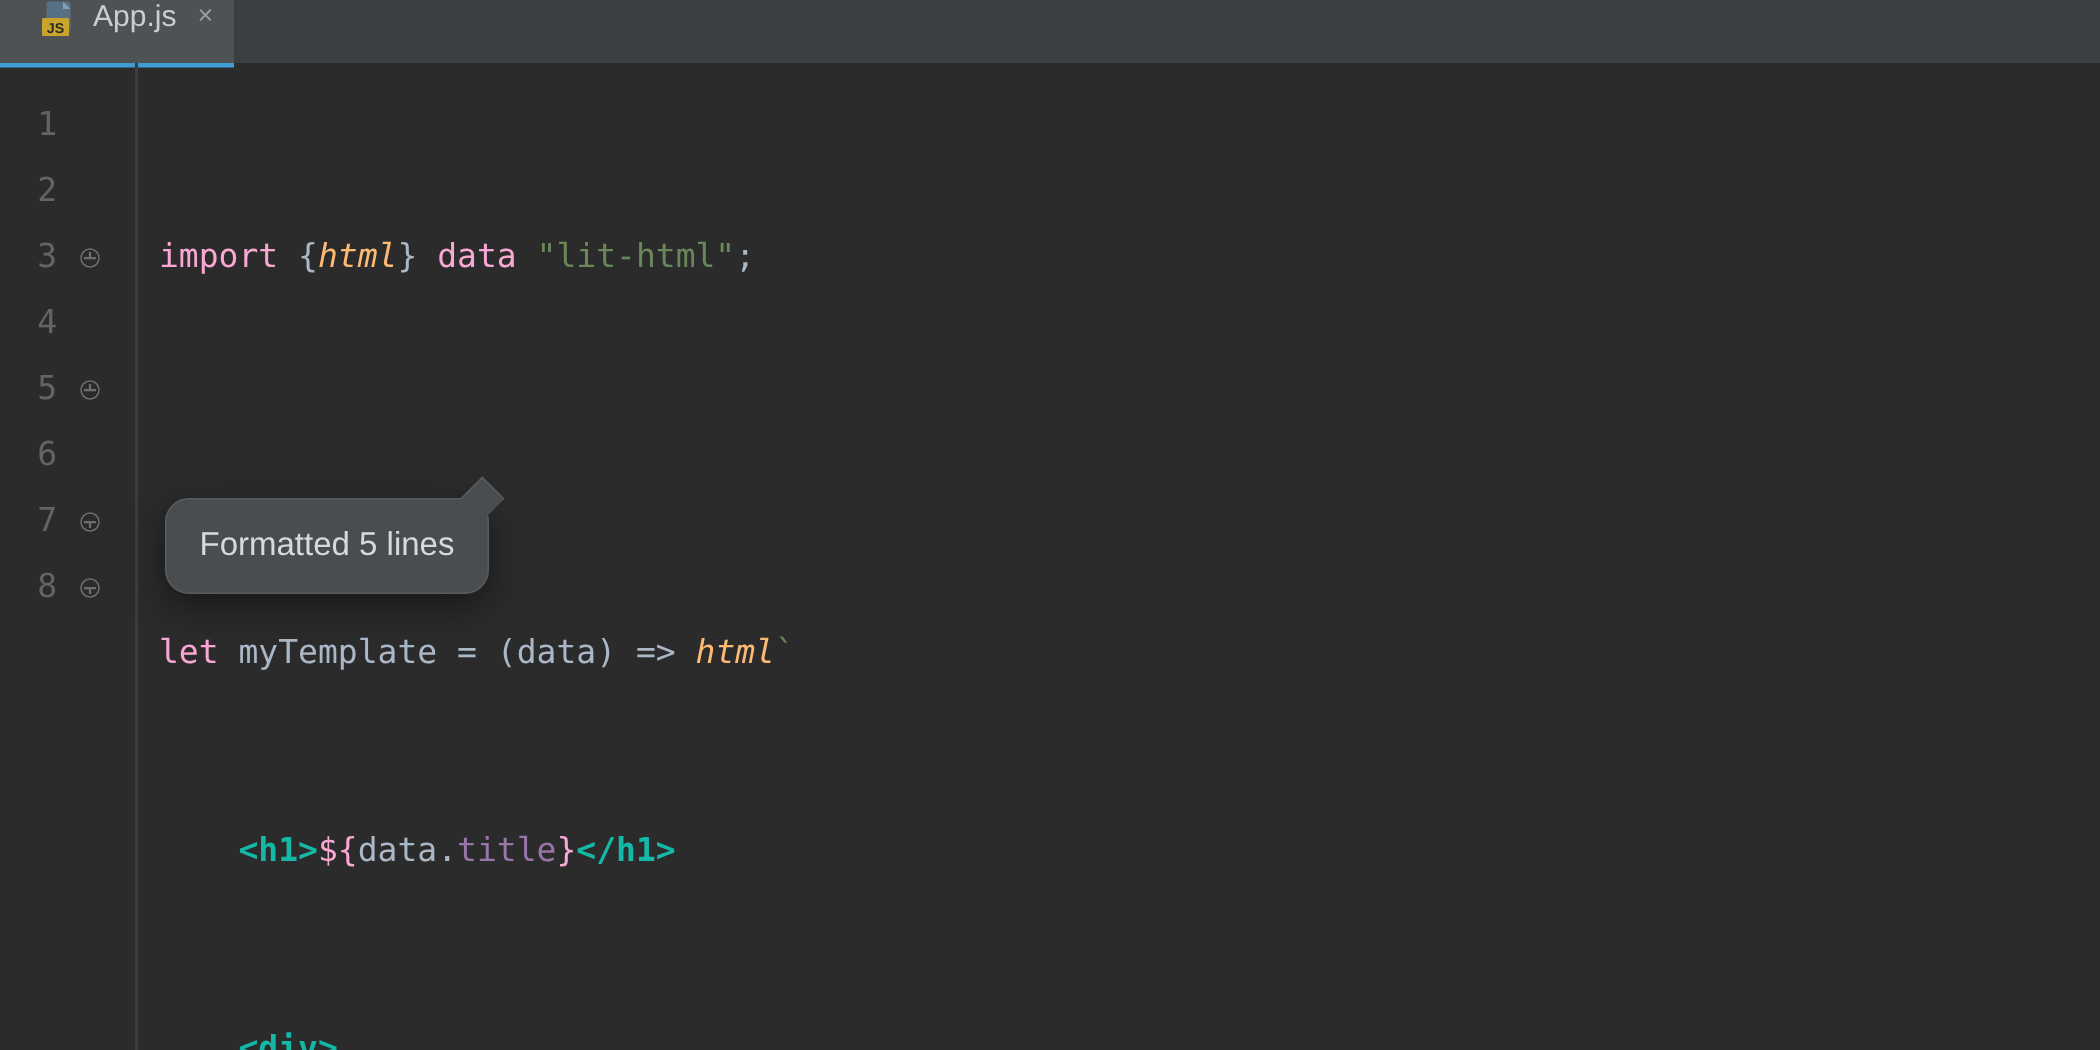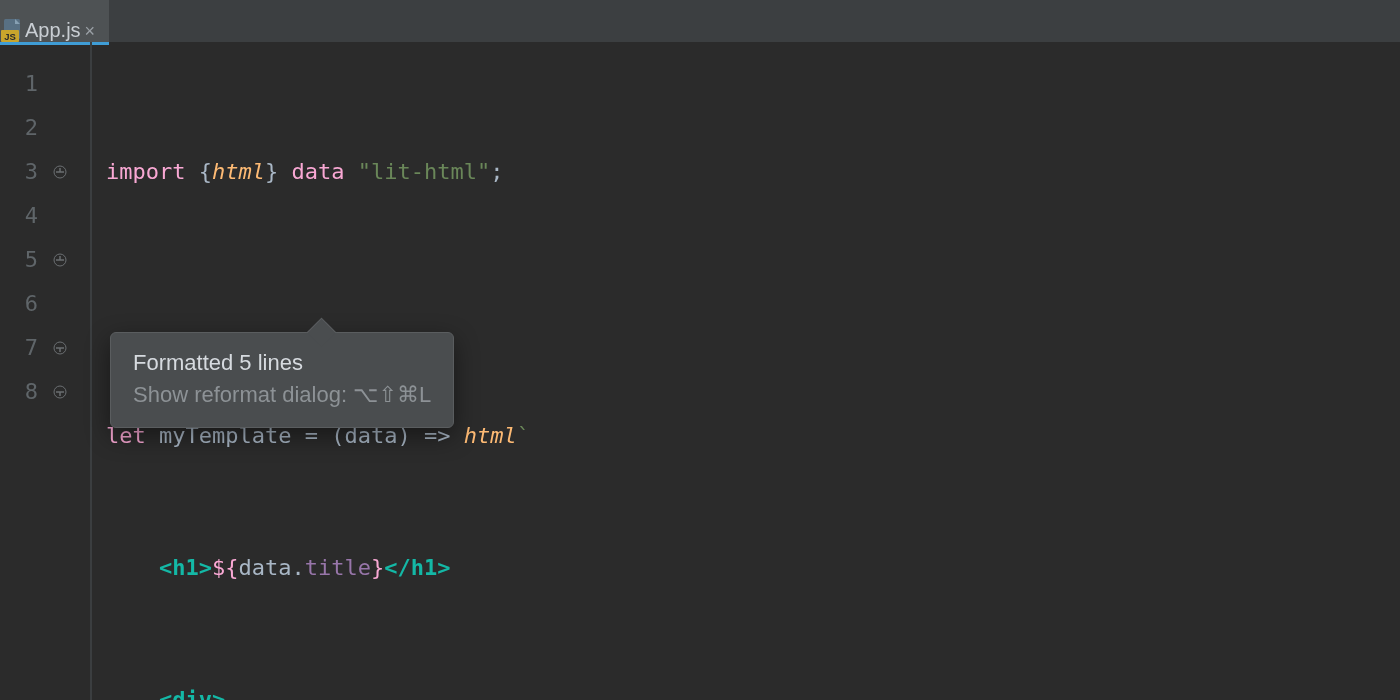--- a/index.html
+++ b/index.html
@@ -15,22 +15,23 @@
   
   .tabbar {
     height: 42px;
     background: #3c3f41;
     display: flex;
     align-items: stretch;
   }
   .tab {
     position: relative;
     display: flex;
-    align-items: flex-end;
-    padding: 0 14px 0 1px;
+    align-items: flex-start;
+    gap: 10px;
+    padding: 0 14px 0 28px;
     background: #4e5254;
     font-family: -apple-system, "Segoe UI", "Helvetica Neue", sans-serif;
     font-size: 20px;
     color: #c9ced3;
     cursor: pointer;
   }
   .tab::after {
     content: "";
     position: absolute;
     left: 0; right: 0; bottom: -3px; height: 3px;
@@ -104,21 +105,21 @@
   .tag  { color: #14b8a6; font-weight: bold; }
   .brace{ color: #a9b7c6; }
 
   
   .tooltip {
     position: absolute;
     left: 110px;
     top: 332px;
     background: #4a4d4f;
     border: 1px solid #5a5d5f;
-    border-radius: 6px;
+    border-radius: 16px;
     padding: 14px 22px 16px 22px;
     box-shadow: 0 8px 24px rgba(0,0,0,.45);
     font-family: -apple-system, "Segoe UI", "Helvetica Neue", sans-serif;
     font-size: 22px;
     line-height: 32px;
   }
   .tooltip::before {
     content: "";
     position: absolute;
     top: -11px;
@@ -205,14 +206,13 @@
     <div class="code-line"><span>    </span><span class="tag">&lt;div&gt;</span></div>
     
     
     
   </div>
 
 </div>
 
 <div class="tooltip">
   <div class="t-main">Formatted 5 lines</div>
-  <div class="t-sub">Show reformat dialog: ⌥⇧⌘L</div>
 </div>
 
 </body></html>

